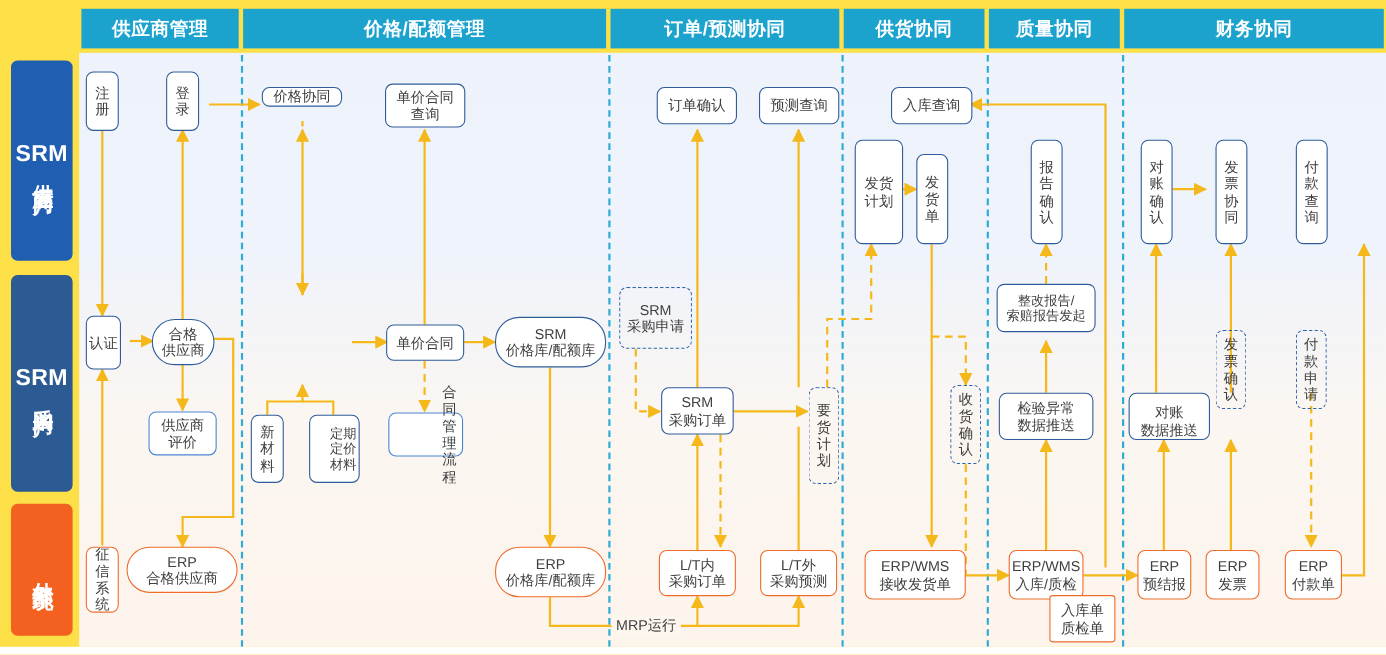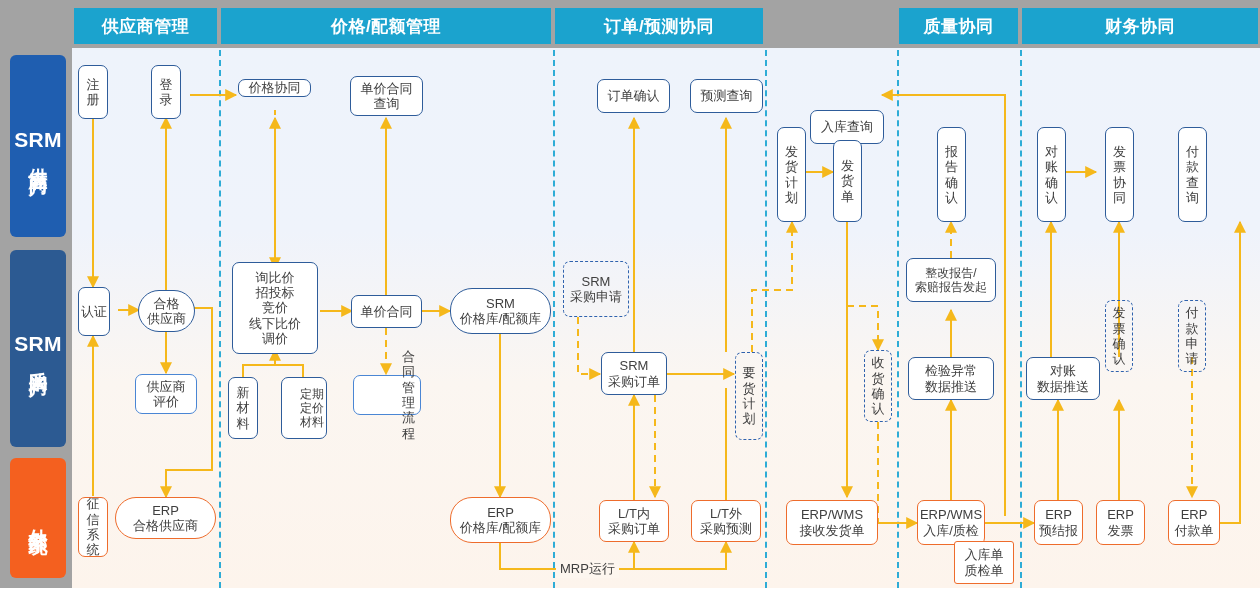--- a/index.html
+++ b/index.html
@@ -1,17 +1,17 @@
 <!DOCTYPE html>
 <html><head>
 <meta charset="utf-8">
 <style>
   html,body{margin:0;padding:0;background:#fff;}
   body{font-family:"Liberation Sans","DejaVu Sans",sans-serif;}
-  #canvas{position:relative;width:1260px;height:595px;overflow:hidden;background:#a3a3a3;}
+  #canvas{position:relative;width:1260px;height:595px;overflow:hidden;background:#fde047;}
 
   
   #bg{position:absolute;left:72px;top:48px;width:1188px;height:540px;
       background:linear-gradient(180deg,#eef3fb 0%,#eff3fb 34%,#fbf6f1 62%,#fdf4ec 100%);}
   #bgBottomStrip{position:absolute;left:0;top:588px;width:1260px;height:7px;background:#ffffff;}
 
   
   .hdr{position:absolute;top:8px;height:36px;background:#1ba3ce;color:#fff;
        display:flex;align-items:center;justify-content:center;
        font-size:17px;font-weight:bold;letter-spacing:.5px;}
@@ -54,20 +54,21 @@
 </head>
 <body>
 
 <div id="canvas">
 
   <div id="bg"></div>
 
   <div class="hdr" style="left:74px;width:143px;">供应商管理</div>
   <div class="hdr" style="left:221px;width:330px;">价格/配额管理</div>
   <div class="hdr" style="left:555px;width:208px;">订单/预测协同</div>
+  <div class="hdr" style="left:767px;width:128px;">供货协同</div>
   <div class="hdr" style="left:899px;width:119px;">质量协同</div>
   <div class="hdr" style="left:1022px;width:236px;">财务协同</div>
 
   <div class="vdiv" style="left:219px;"></div>
   <div class="vdiv" style="left:553px;"></div>
   <div class="vdiv" style="left:765px;"></div>
   <div class="vdiv" style="left:897px;"></div>
   <div class="vdiv" style="left:1020px;"></div>
 
   <div class="lane blue-a" style="top:55px;height:182px;">
@@ -188,24 +189,24 @@
   <div class="node blue" style="left:350px;top:76px;width:73px;height:40px;white-space:pre-line;">
     <span>单价合同
 查询</span>
   </div>
   <div class="node blue" style="left:597px;top:79px;width:73px;height:34px;">
     <span>订单确认</span>
   </div>
   <div class="node blue" style="left:690px;top:79px;width:73px;height:34px;">
     <span>预测查询</span>
   </div>
-  <div class="node blue" style="left:810px;top:79px;width:74px;height:34px;margin-top:31px;">
+  <div class="node blue" style="left:810px;top:79px;width:74px;height:34px;">
     <span>入库查询</span>
   </div>
-  <div class="node blue" style="left:777px;top:127px;width:29px;height:95px;">
+  <div class="node blue" style="left:777px;top:127px;width:44px;height:95px;">
     <span class="vtext">发货计划</span>
   </div>
   <div class="node blue" style="left:833px;top:140px;width:29px;height:82px;">
     <span class="vtext">发货单</span>
   </div>
   <div class="node blue" style="left:937px;top:127px;width:29px;height:95px;">
     <span class="vtext">报告确认</span>
   </div>
   <div class="node blue" style="left:1037px;top:127px;width:29px;height:95px;">
     <span class="vtext">对账确认</span>
@@ -221,27 +222,20 @@
     <span class="vtext">认证</span>
   </div>
   <div class="node pill" style="left:138px;top:290px;width:57px;height:42px;white-space:pre-line;">
     <span>合格
 供应商</span>
   </div>
   <div class="node blueThin" style="left:135px;top:374px;width:62px;height:40px;white-space:pre-line;">
     <span>供应商
 评价</span>
   </div>
-  <div class="node blue" style="left:232px;top:262px;width:86px;height:92px;white-space:pre-line;">
-    <span>询比价
-招投标
-竞价
-线下比价
-调价</span>
-  </div>
   <div class="node blue" style="left:228px;top:377px;width:30px;height:62px;">
     <span class="vtext">新材料</span>
   </div>
   <div class="node blue" style="left:281px;top:377px;width:46px;height:62px;white-space:pre-line;font-size:12px;padding-left:18px;">
     <span>定期
 定价材料</span>
   </div>
   <div class="node blue" style="left:351px;top:295px;width:71px;height:33px;">
     <span>单价合同</span>
   </div>
@@ -268,21 +262,21 @@
     <span class="vtext">收货确认</span>
   </div>
   <div class="node blue" style="left:906px;top:258px;width:90px;height:44px;white-space:pre-line;font-size:12px;">
     <span>整改报告/
 索赔报告发起</span>
   </div>
   <div class="node blue" style="left:908px;top:357px;width:86px;height:43px;white-space:pre-line;">
     <span>检验异常
 数据推送</span>
   </div>
-  <div class="node blue" style="left:1026px;top:357px;width:74px;height:43px;white-space:pre-line;">
+  <div class="node blue" style="left:1026px;top:357px;width:74px;height:43px;white-space:pre-line;align-items:flex-end;">
     <span>对账
 数据推送</span>
   </div>
   <div class="node dashedblue" style="left:1105px;top:300px;width:28px;height:72px;">
     <span class="vtext">发票确认</span>
   </div>
   <div class="node dashedblue" style="left:1178px;top:300px;width:28px;height:72px;">
     <span class="vtext">付款申请</span>
   </div>
 

